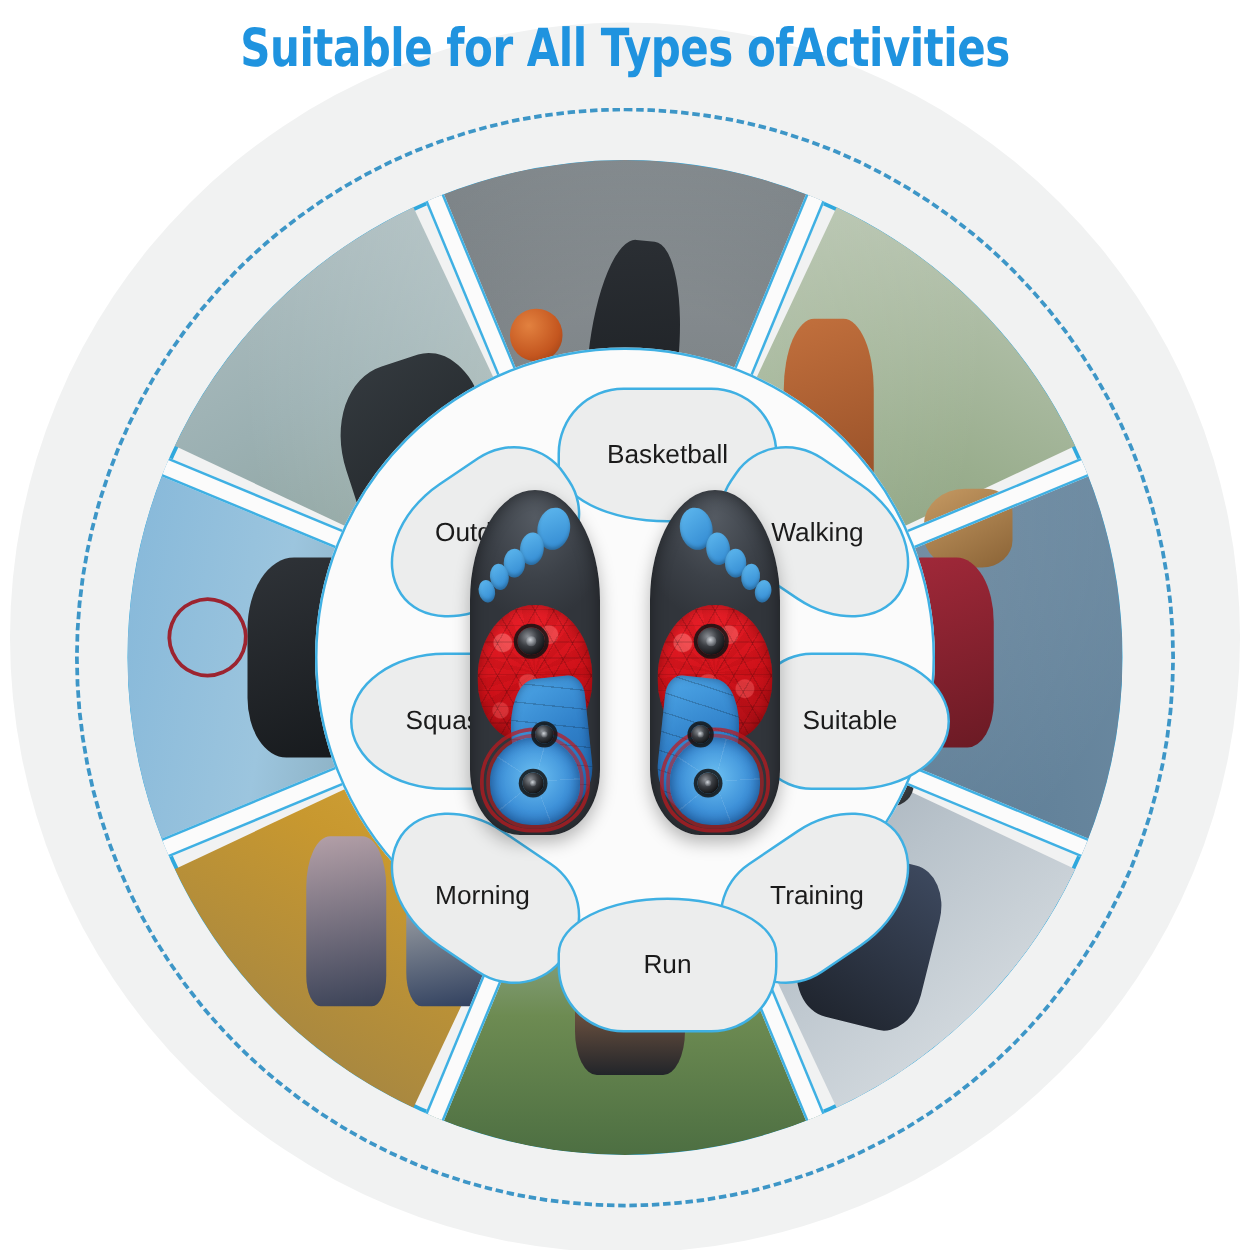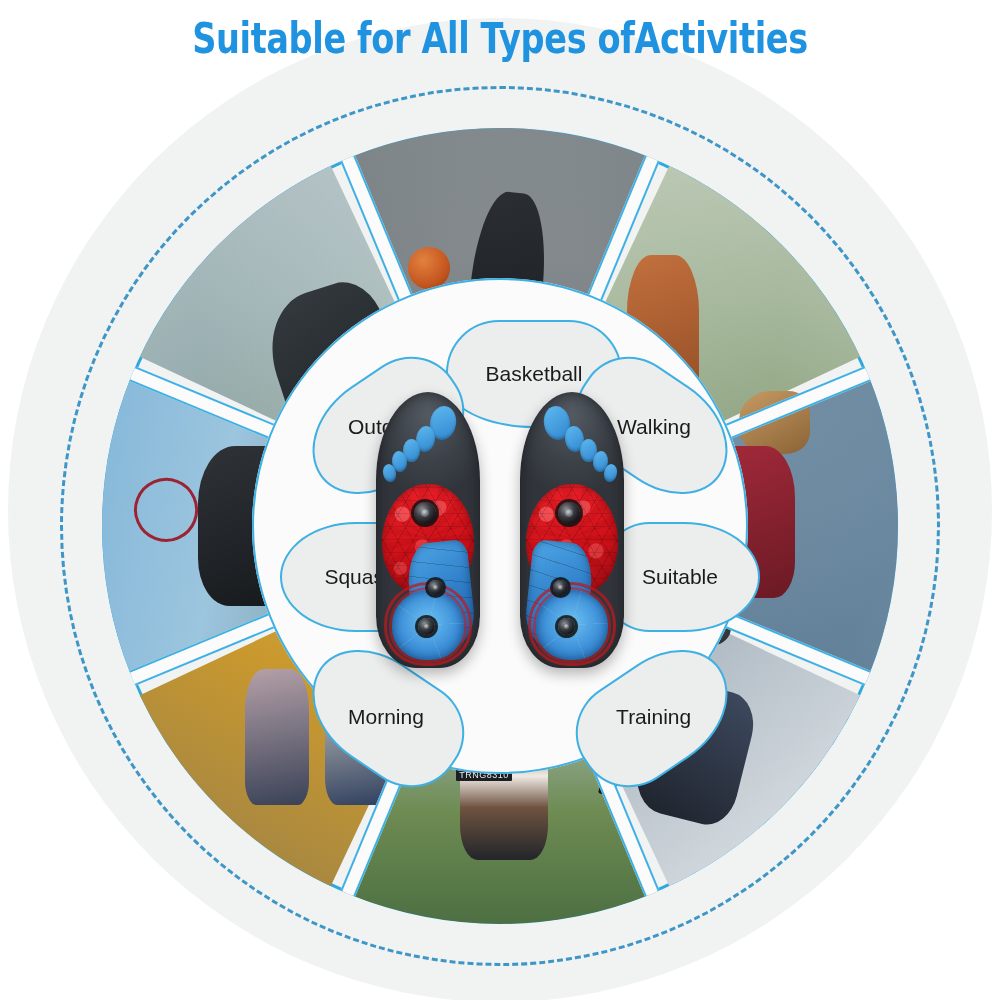--- a/index.html
+++ b/index.html
@@ -120,21 +120,21 @@
     align-items:center;
     justify-content:center;
     z-index:15;
   }
   .petal span {
     font-family:"Liberation Sans", sans-serif;
     font-size:21px;
     color:#1b1b1b;
     white-space:nowrap;
   }
-  .p-basketball { left:344px; top:192px; width:176px; height:108px;
+  .p-basketball { left:344px; top:182px; width:176px; height:108px;
                   border-radius:54px 54px 90px 90px / 54px 54px 46px 46px;text-align:center; }
   .p-outdoor    { left:202px; top:246px; width:164px; height:106px;
                   border-radius:80px 54px 54px 70px / 60px 52px 52px 52px;
                   transform:rotate(-34deg); }
   .p-walking    { left:470px; top:246px; width:164px; height:106px;
                   border-radius:54px 80px 70px 54px / 52px 60px 52px 52px;
                   transform:rotate(34deg); }
   .p-squash     { left:178px; top:394px; width:160px; height:110px;
                   border-radius:80px 52px 52px 80px / 58px 54px 54px 58px; }
   .p-fitness    { left:498px; top:394px; width:160px; height:110px;
@@ -390,20 +390,23 @@
       </div>
       <div class="petal p-fitness">
         <span>Suitable</span>
       </div>
       <div class="petal p-morning rot">
         <span>Morning</span>
       </div>
       <div class="petal p-training rot">
         <span>Training</span>
       </div>
+      <div class="petal p-run">
+        <span>Run</span>
+      </div>
 
     </div>
 
   </div>
 
   <div class="insoles">
 
     <div class="insole left">
       <div class="sole-body"></div>
       <div class="toe t1"></div>

